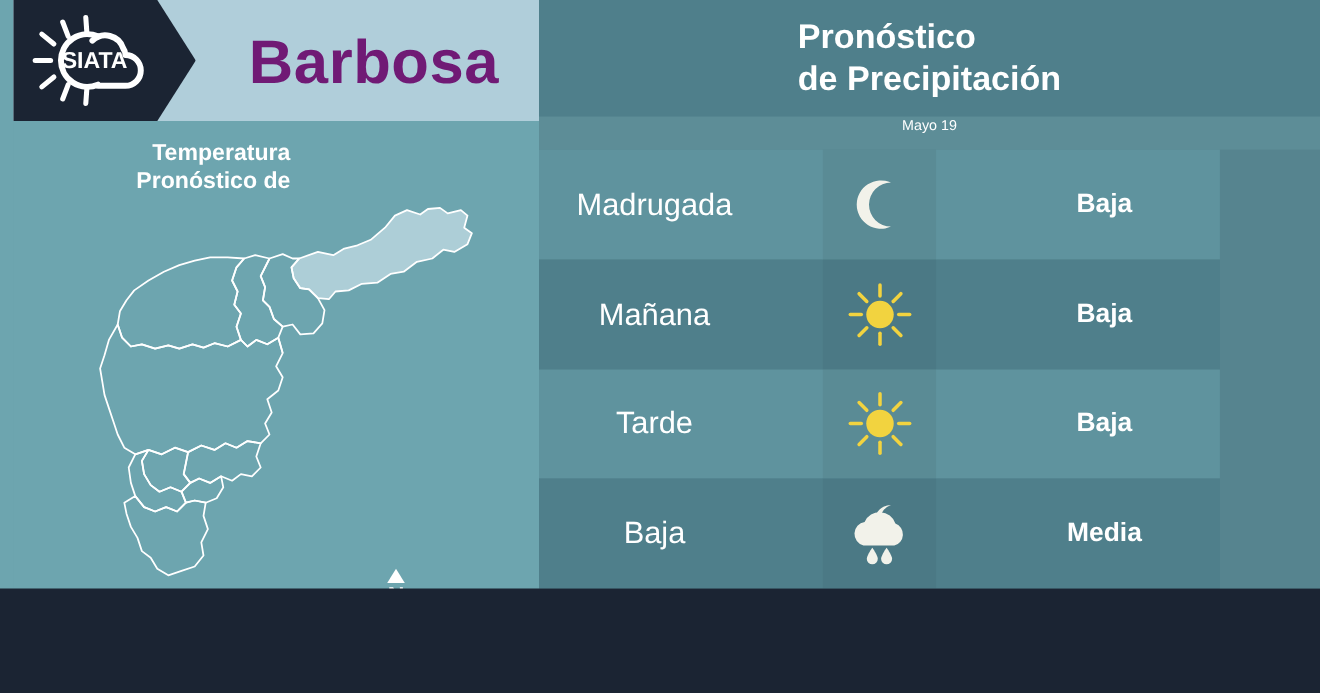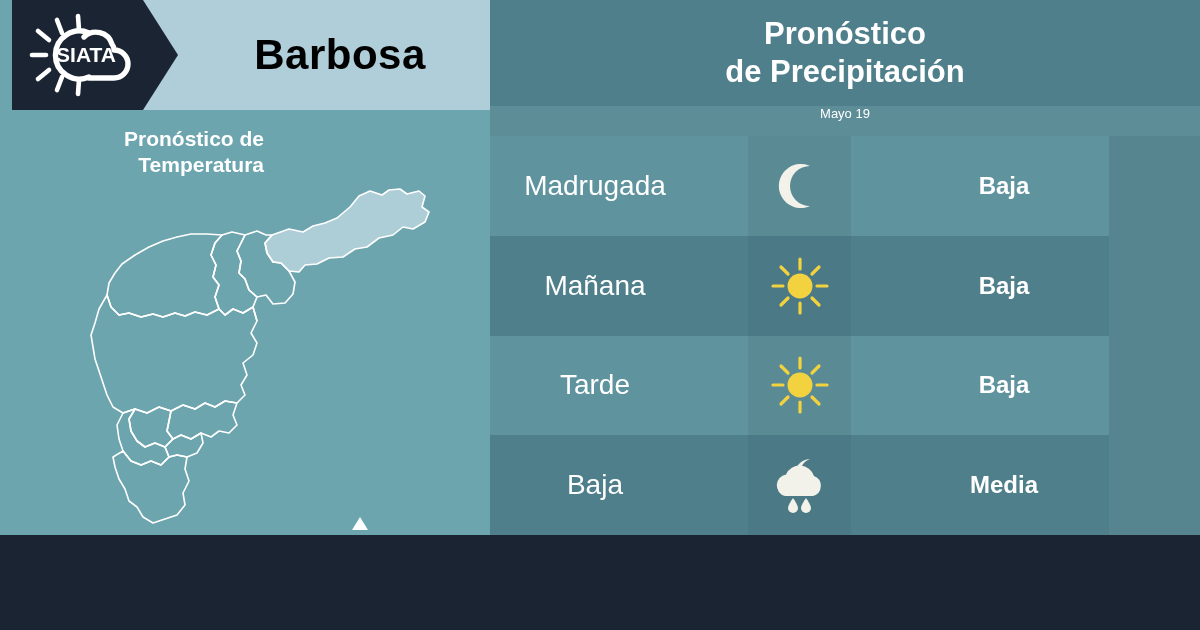--- a/index.html
+++ b/index.html
@@ -14,21 +14,21 @@
   .left-panel{position:absolute;left:12px;top:0;width:490px;height:571px;background:#6da5af;}
   .left-header-band{position:absolute;left:0;top:0;width:490px;height:110px;background:#b0ceda;}
   .logo-banner{position:absolute;left:0;top:0;width:166px;height:110px;}
   .logo-banner-shape{position:absolute;left:0;top:0;width:166px;height:110px;
       background:#1b2433;
       clip-path:polygon(0 0, 131px 0, 166px 55px, 131px 110px, 0 110px);}
   .siata-logo{position:absolute;left:14px;top:12px;width:122px;height:86px;}
 
   .city-name{position:absolute;left:166px;top:0;width:324px;height:110px;
       display:flex;align-items:center;justify-content:center;
-      color:#000000;font-size:42px;font-weight:bold;letter-spacing:.5px;}
+      color:#701a75;font-size:56px;font-weight:bold;letter-spacing:.5px;}
 
   .temp-block{position:absolute;left:70px;top:122px;width:400px;height:62px;
       display:flex;align-items:flex-start;}
   .temp-title{color:#ffffff;font-size:21px;font-weight:bold;line-height:1.25;
       text-align:right;width:182px;padding-top:4px;}
   .temp-values{display:flex;align-items:flex-start;margin-left:22px;padding-top:2px;}
   .tcol{display:flex;flex-direction:column;align-items:center;width:72px;}
   .tlabel{color:#e9f3f5;font-size:15px;letter-spacing:1.5px;font-weight:normal;}
   .tval{color:#ffffff;font-size:28px;font-weight:normal;margin-top:-1px;}
   .tval sup{font-size:14px;vertical-align:super;}
@@ -39,21 +39,21 @@
   .compass{position:absolute;left:278px;top:332px;width:30px;height:42px;
       display:flex;flex-direction:column;align-items:center;}
   .compass-arrow{width:0;height:0;border-left:8px solid transparent;
       border-right:8px solid transparent;border-bottom:13px solid #ffffff;}
   .compass-n{color:#ffffff;font-size:21px;font-weight:bold;line-height:1;margin-top:1px;}
 
   
   .right-panel{position:absolute;left:490px;top:0;width:710px;height:535px;background:#56848f;}
   .rp-header{position:absolute;left:0;top:0;width:710px;height:106px;
       background:#4f7f8b;display:flex;align-items:center;justify-content:center;}
-  .rp-title{color:#ffffff;font-size:31px;font-weight:bold;text-align:center;line-height:1.22;}
+  .rp-title{color:#ffffff;font-size:31px;font-weight:bold;line-height:1.22;}
   .rp-date-band{position:absolute;left:0;top:106px;width:710px;height:30px;background:#5d8d97;
       display:flex;justify-content:center;}
   .rp-date{color:#ffffff;font-size:13px;}
 
   .rows{position:absolute;left:0;top:136px;width:710px;height:399px;}
   .row{position:relative;width:619px;height:99.75px;display:flex;gap:48px;}
   .row.light{background:#5f939e;}
   .row.dark{background:#4f7f8b;}
   .cell-name{width:285px;display:flex;align-items:center;justify-content:center;}
   .cell-name span{color:#ffffff;font-size:28px;}
@@ -94,22 +94,22 @@
         <text x="60" y="50" font-family="Liberation Sans, sans-serif" font-size="21" font-weight="bold" fill="#ffffff" text-anchor="middle">SIATA</text>
       </svg>
     </div>
 
     <div class="city-name">
       <span>Barbosa</span>
     </div>
 
     <div class="temp-block">
       <div class="temp-title">
+        <div>Temperatura</div>
         <div>Pronóstico de</div>
-        <div>Temperatura</div>
       </div>
     </div>
 
     <div class="map-wrap">
       <svg viewBox="0 0 400 345">
         <g stroke="#ffffff" stroke-width="1.6" fill="none" stroke-linejoin="round">
 
           <path fill="#c3dce4" fill-opacity="0.75" d="M205 50 L222 44 L236 47 L246 41 L258 38 L270 33 L283 22 L292 11 L303 6 L315 10 L322 5 L333 4 L340 9 L352 6 L358 11 L355 22 L362 27 L358 37 L346 44 L336 42 L326 50 L312 53 L300 62 L288 64 L276 72 L262 73 L250 79 L238 80 L232 87 L222 86 L214 78 L206 77 L200 68 L198 58 Z"></path>
 
           <path d="M178 50 L190 46 L199 50 L205 50 L198 58 L200 68 L206 77 L214 78 L222 86 L228 97 L226 109 L218 118 L206 119 L199 110 L190 112 L182 105 L178 94 L172 88 L174 76 L170 66 Z"></path>

